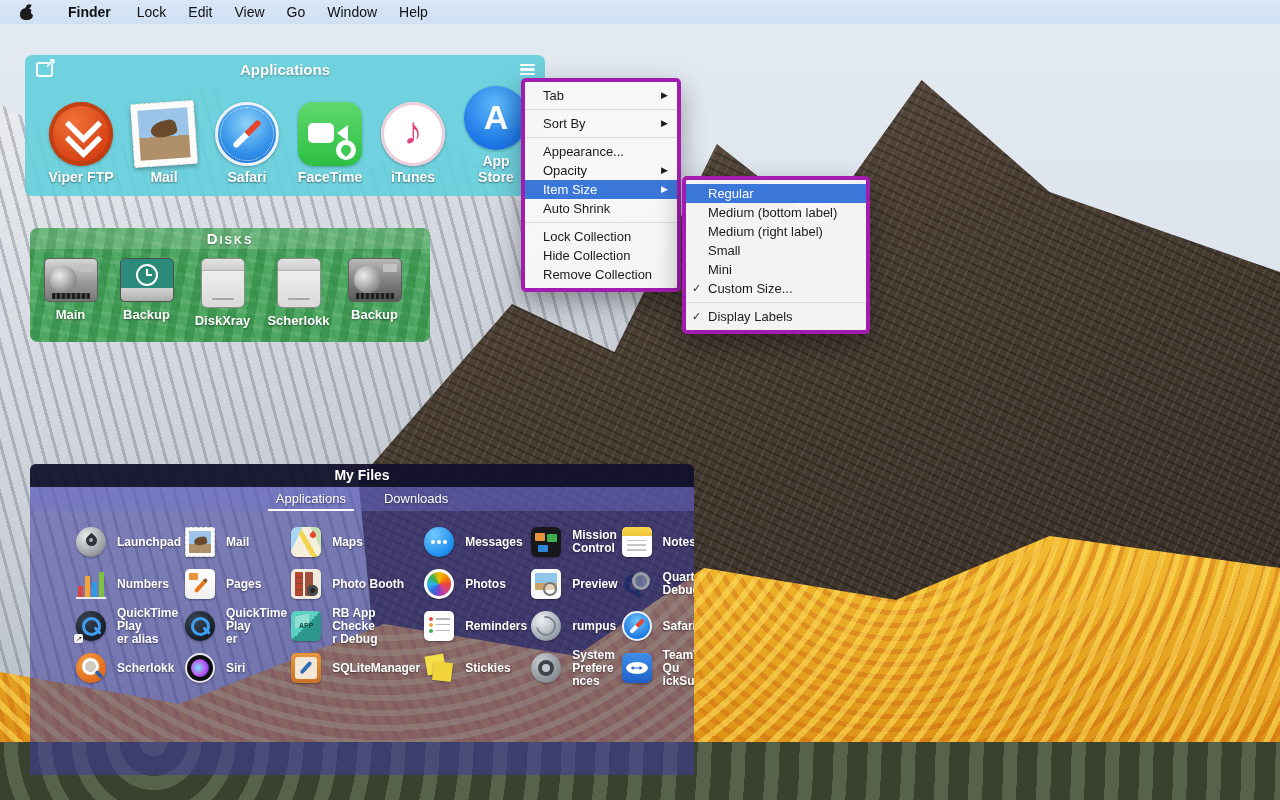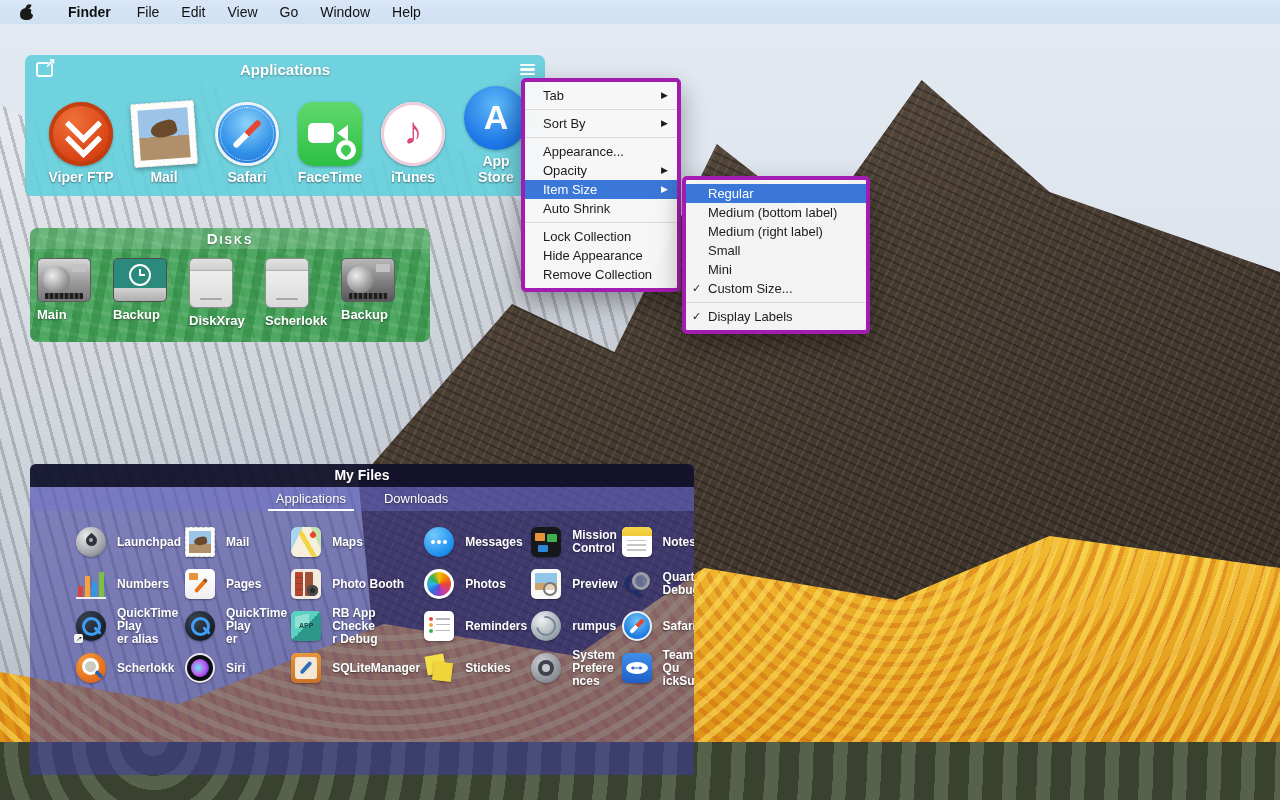--- a/index.html
+++ b/index.html
@@ -92,21 +92,21 @@
 
   
   .panel-disks { position:absolute; left:30px; top:228px; width:400px; height:114px; z-index:10;
     border-radius:8px; background:rgba(52,158,74,.84); overflow:hidden; }
   .panel-disks::before { content:""; position:absolute; inset:0;
     background:repeating-linear-gradient(100deg,rgba(25,115,45,.35) 0 9px,transparent 9px 19px),
                repeating-linear-gradient(10deg,rgba(255,255,255,.08) 0 4px,transparent 4px 13px); }
   .panel-disks .hdr { position:relative; height:21px; background:rgba(255,255,255,.16); }
   .panel-disks .coll-title { line-height:21px; font-size:15px; font-variant:small-caps; letter-spacing:2px; }
   .disks-row { position:relative; display:flex; gap:9px; padding:9px 0 0 7px; }
-  .disk-cell { width:67px; display:flex; flex-direction:column; align-items:flex-start; }
+  .disk-cell { width:67px; display:flex; flex-direction:column; align-items:center; }
   .disk-cell .icon-label { font-size:13px; margin-top:5px; }
 
   .drive { position:relative; flex:none; }
   .d-int { width:54px; height:44px; border-radius:5px; border:1px solid #5e5e5e;
     background:linear-gradient(180deg,#d6d6d6,#9a9a9a 55%,#787878); }
   .d-int::before { content:""; position:absolute; left:5px; top:7px; width:27px; height:27px; border-radius:50%;
     background:radial-gradient(circle at 35% 35%,#ececec,#8c8c8c 70%,#6c6c6c); }
   .d-int::after { content:""; position:absolute; left:7px; right:7px; bottom:2px; height:6px;
     background:repeating-linear-gradient(90deg,#1e1e1e 0 3px,#4e4e4e 3px 5px); border-radius:1px; }
   .d-int .sticker { position:absolute; right:4px; top:5px; width:14px; height:8px; background:#c2c2c2; border-radius:1px; }
@@ -238,21 +238,21 @@
   <div class="wp-layer wp-bush"></div>
 </div>
 
 <div class="menubar">
   <span class="apple">
       <i class="body"></i>
       <i class="leaf"></i>
       <i class="bite"></i>
     </span>
   <span class="mitem bold">Finder</span>
-  <span class="mitem">File</span>
+  <span class="mitem">Lock</span>
   <span class="mitem">Edit</span>
   <span class="mitem">View</span>
   <span class="mitem">Go</span>
   <span class="mitem">Window</span>
   <span class="mitem">Help</span>
 </div>
 
 <div class="panel-apps">
   <div class="hdr">
     <span class="expand-ic"></span>
@@ -465,21 +465,21 @@
     <span class="arrow">▶</span>
   </div>
   <div class="row">
     <span>Auto Shrink</span>
   </div>
   <div class="sep"></div>
   <div class="row">
     <span>Lock Collection</span>
   </div>
   <div class="row">
-    <span>Hide Appearance</span>
+    <span>Hide Collection</span>
   </div>
   <div class="row">
     <span>Remove Collection</span>
   </div>
 </div>
 
 <div class="menu ctx-submenu">
   <div class="row hl">
     <span>Regular</span>
   </div>

